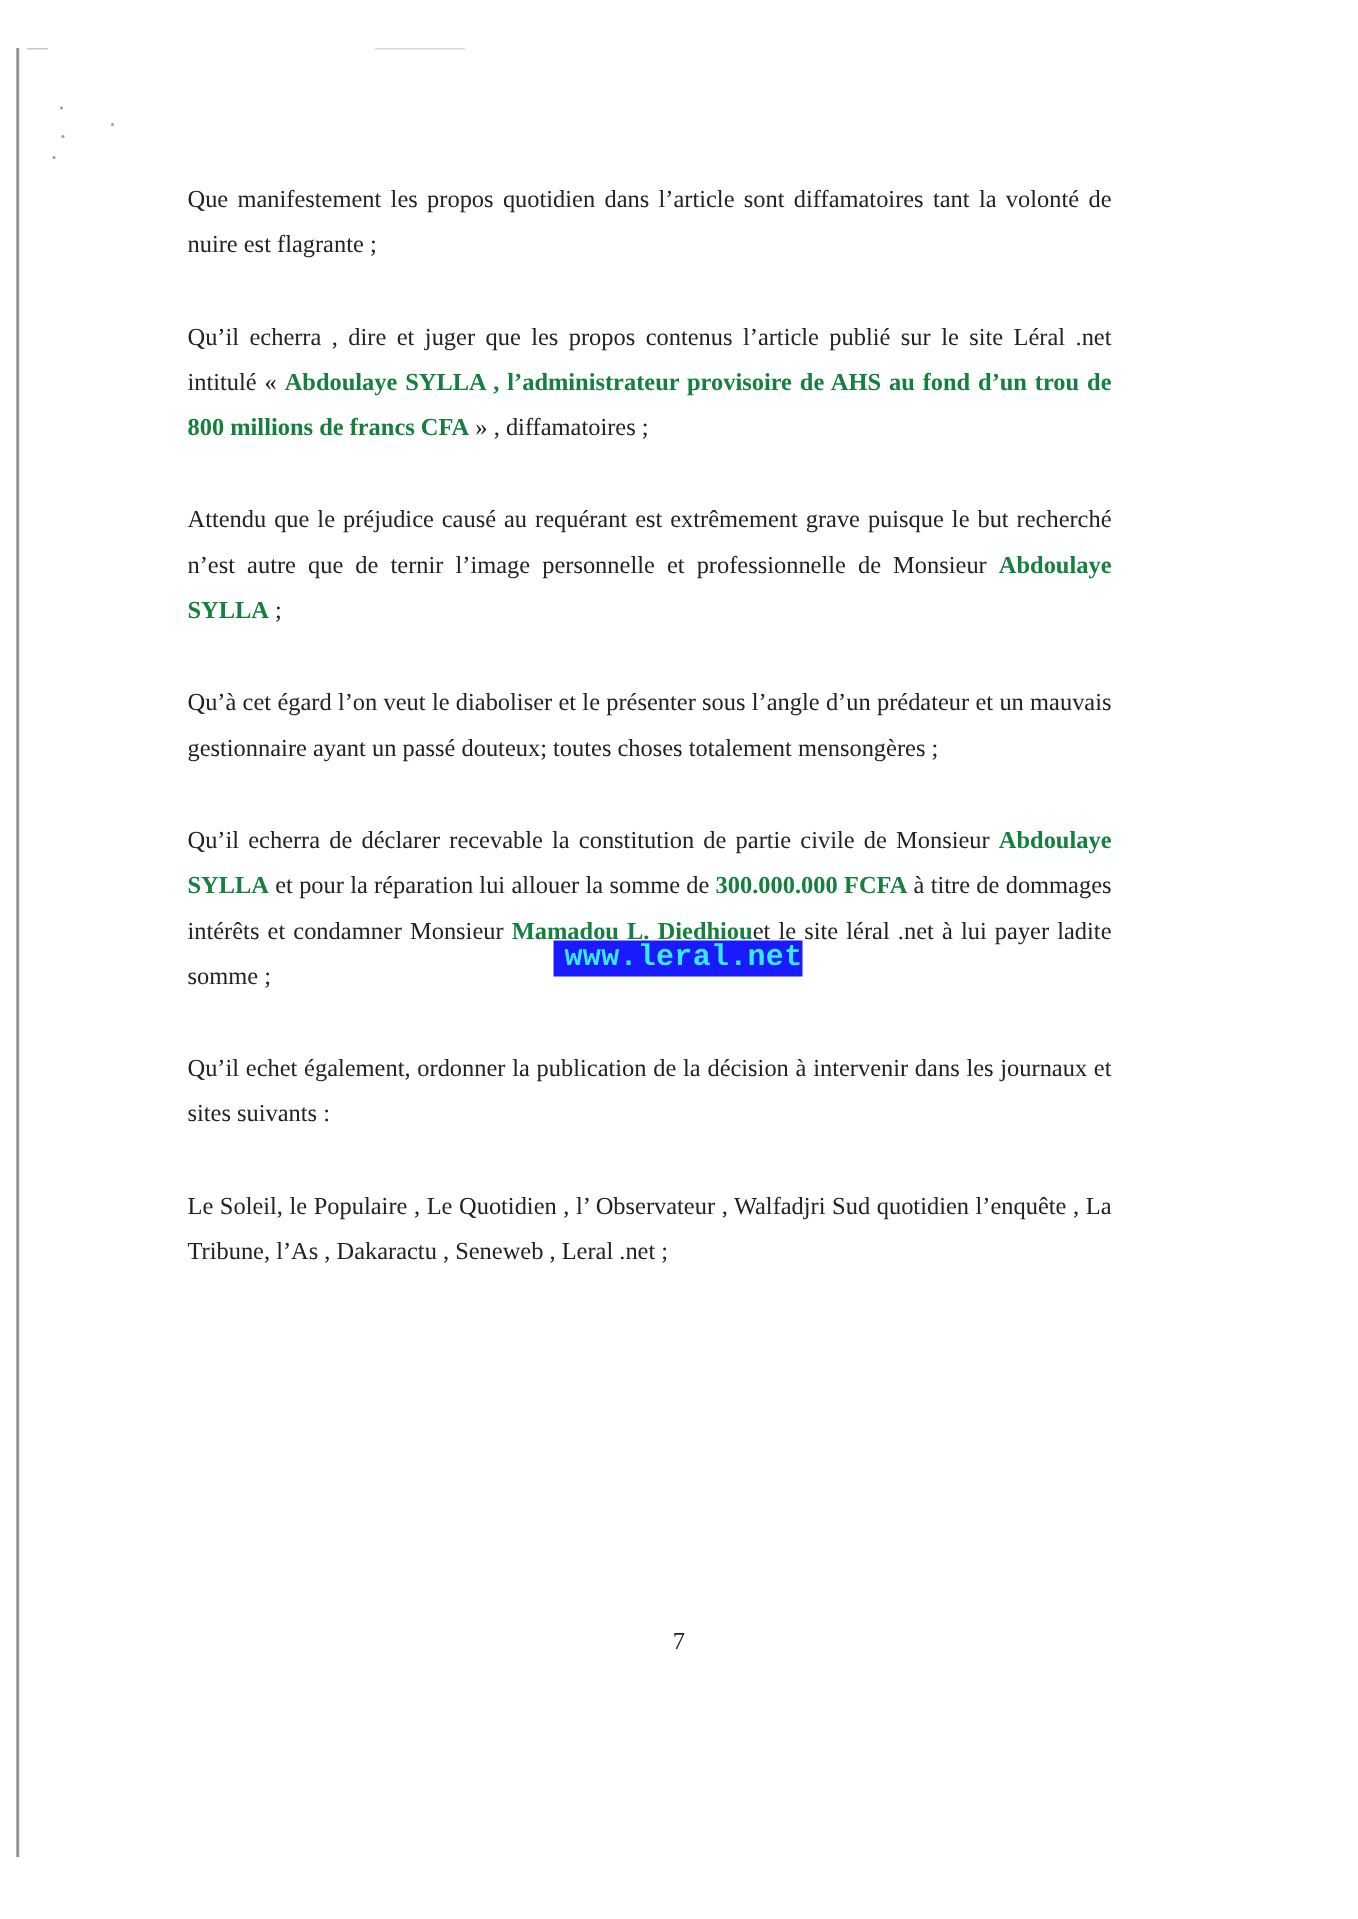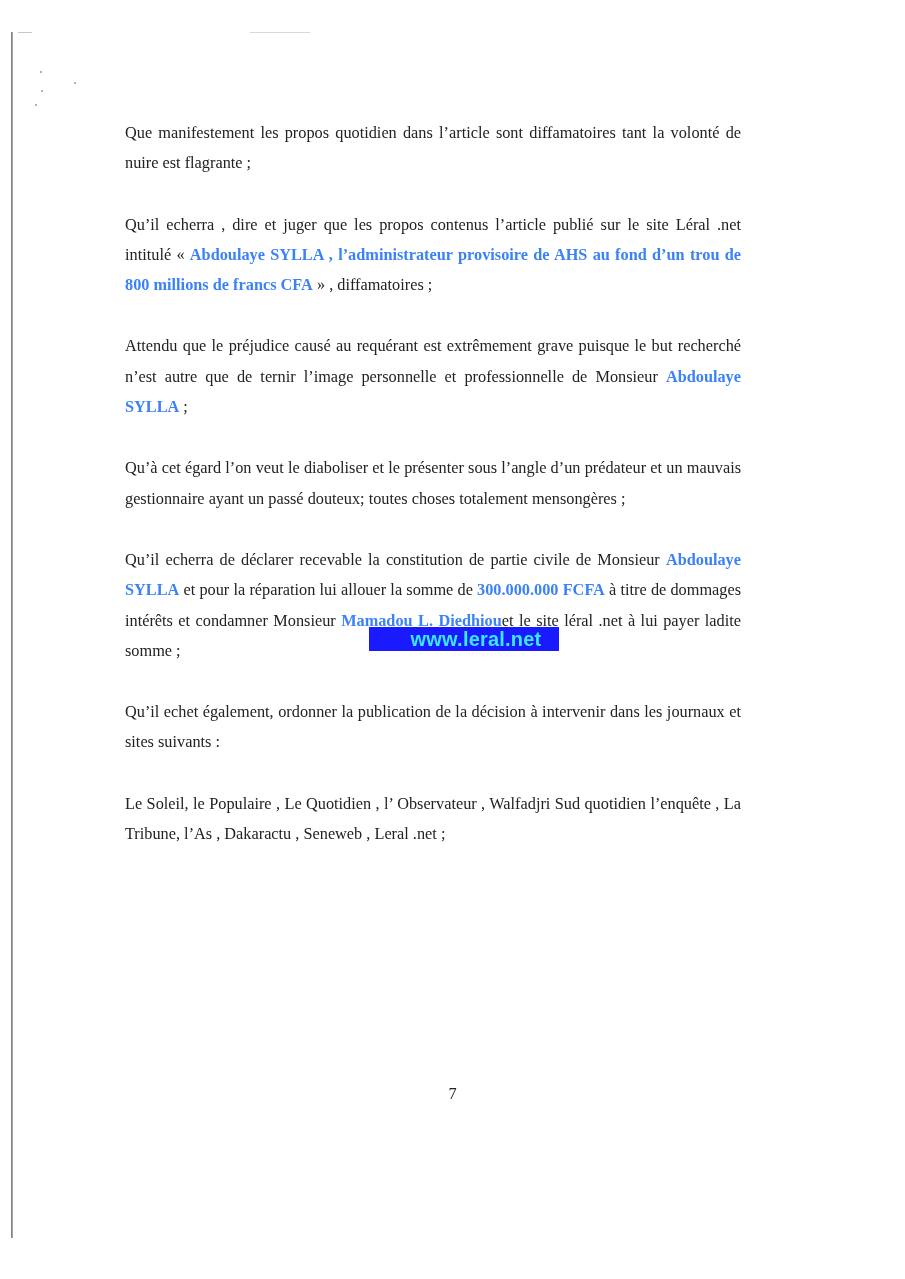--- a/index.html
+++ b/index.html
@@ -15,30 +15,30 @@
     position: absolute; left: 250px; top: 32px; width: 60px; height: 1px; background: #d8d8d8;
   }
   .speck { position: absolute; width: 2px; height: 2px; background: #9a9a9a; border-radius: 1px; }
   .page {
     position: absolute; left: 125px; top: 118px; width: 616px;
     font-family: "Liberation Serif", "DejaVu Serif", serif;
     font-size: 16.3px; line-height: 30.3px; color: #222222;
     text-align: justify;
   }
   .para { margin: 0 0 31px 0; }
-  .para b { font-weight: bold; color: #3b82f6; }
+  .para b { font-weight: bold; color: #15803d; }
   .page-number {
     position: absolute; left: 0; right: 0; top: 1084px; text-align: center;
     font-family: "Liberation Serif", "DejaVu Serif", serif; font-size: 16.3px; color: #222222;
   }
   .watermark {
     position: absolute; left: 369px; top: 627px; width: 166px; height: 24px;
     background: #1a1aff; color: #38e8ff;
-    font-family: Liberation Sans, sans-serif; font-weight: bold;
-    font-size: 20px; line-height: 24px; text-align: center; letter-spacing: 0.2px; padding-left: 24px;
+    font-family: Liberation Mono, monospace; font-weight: bold;
+    font-size: 20px; line-height: 24px; text-align: right; letter-spacing: 0.2px;
   }
 </style>
 </head>
 <body>
 
 <div class="scan-line-left"></div>
 <div class="scan-top-mark"></div>
 <div class="scan-top-mark2"></div>
 <div class="speck" style="left:40px;top:71px;"></div>
 <div class="speck" style="left:74px;top:82px;"></div>

